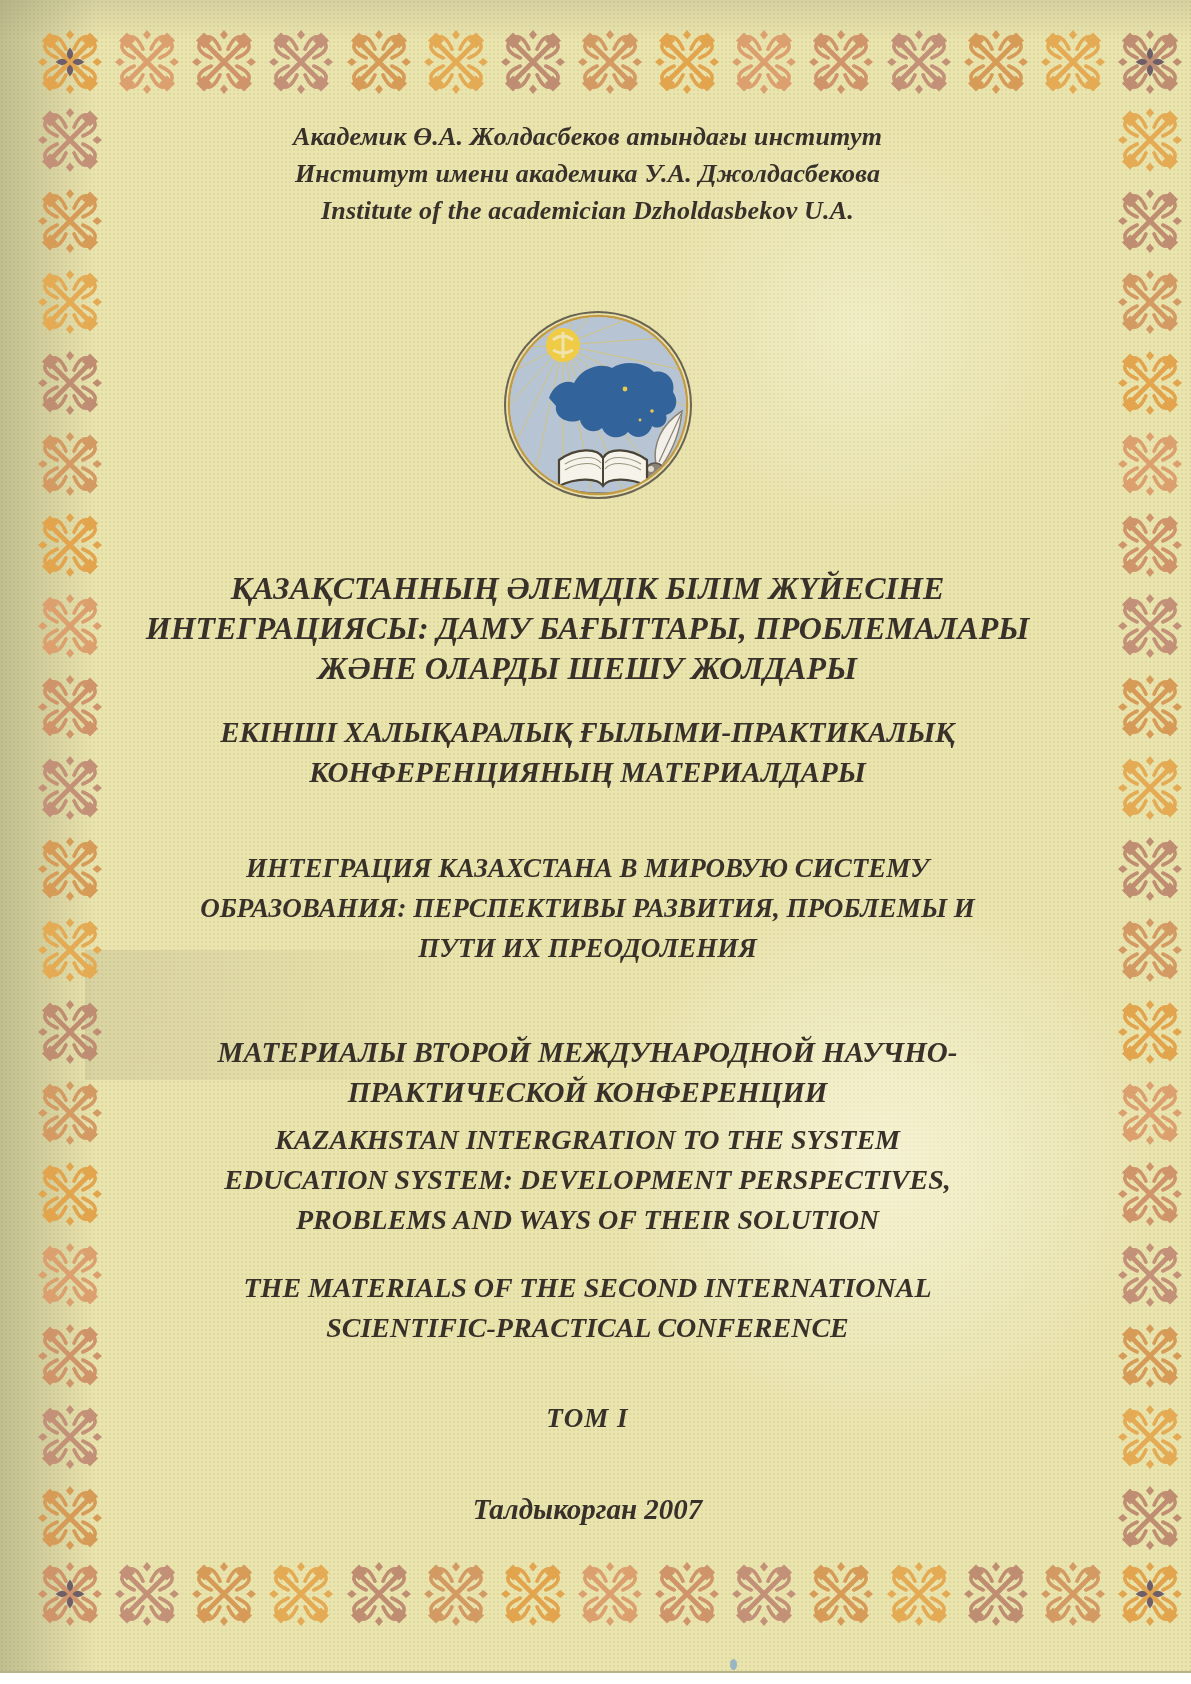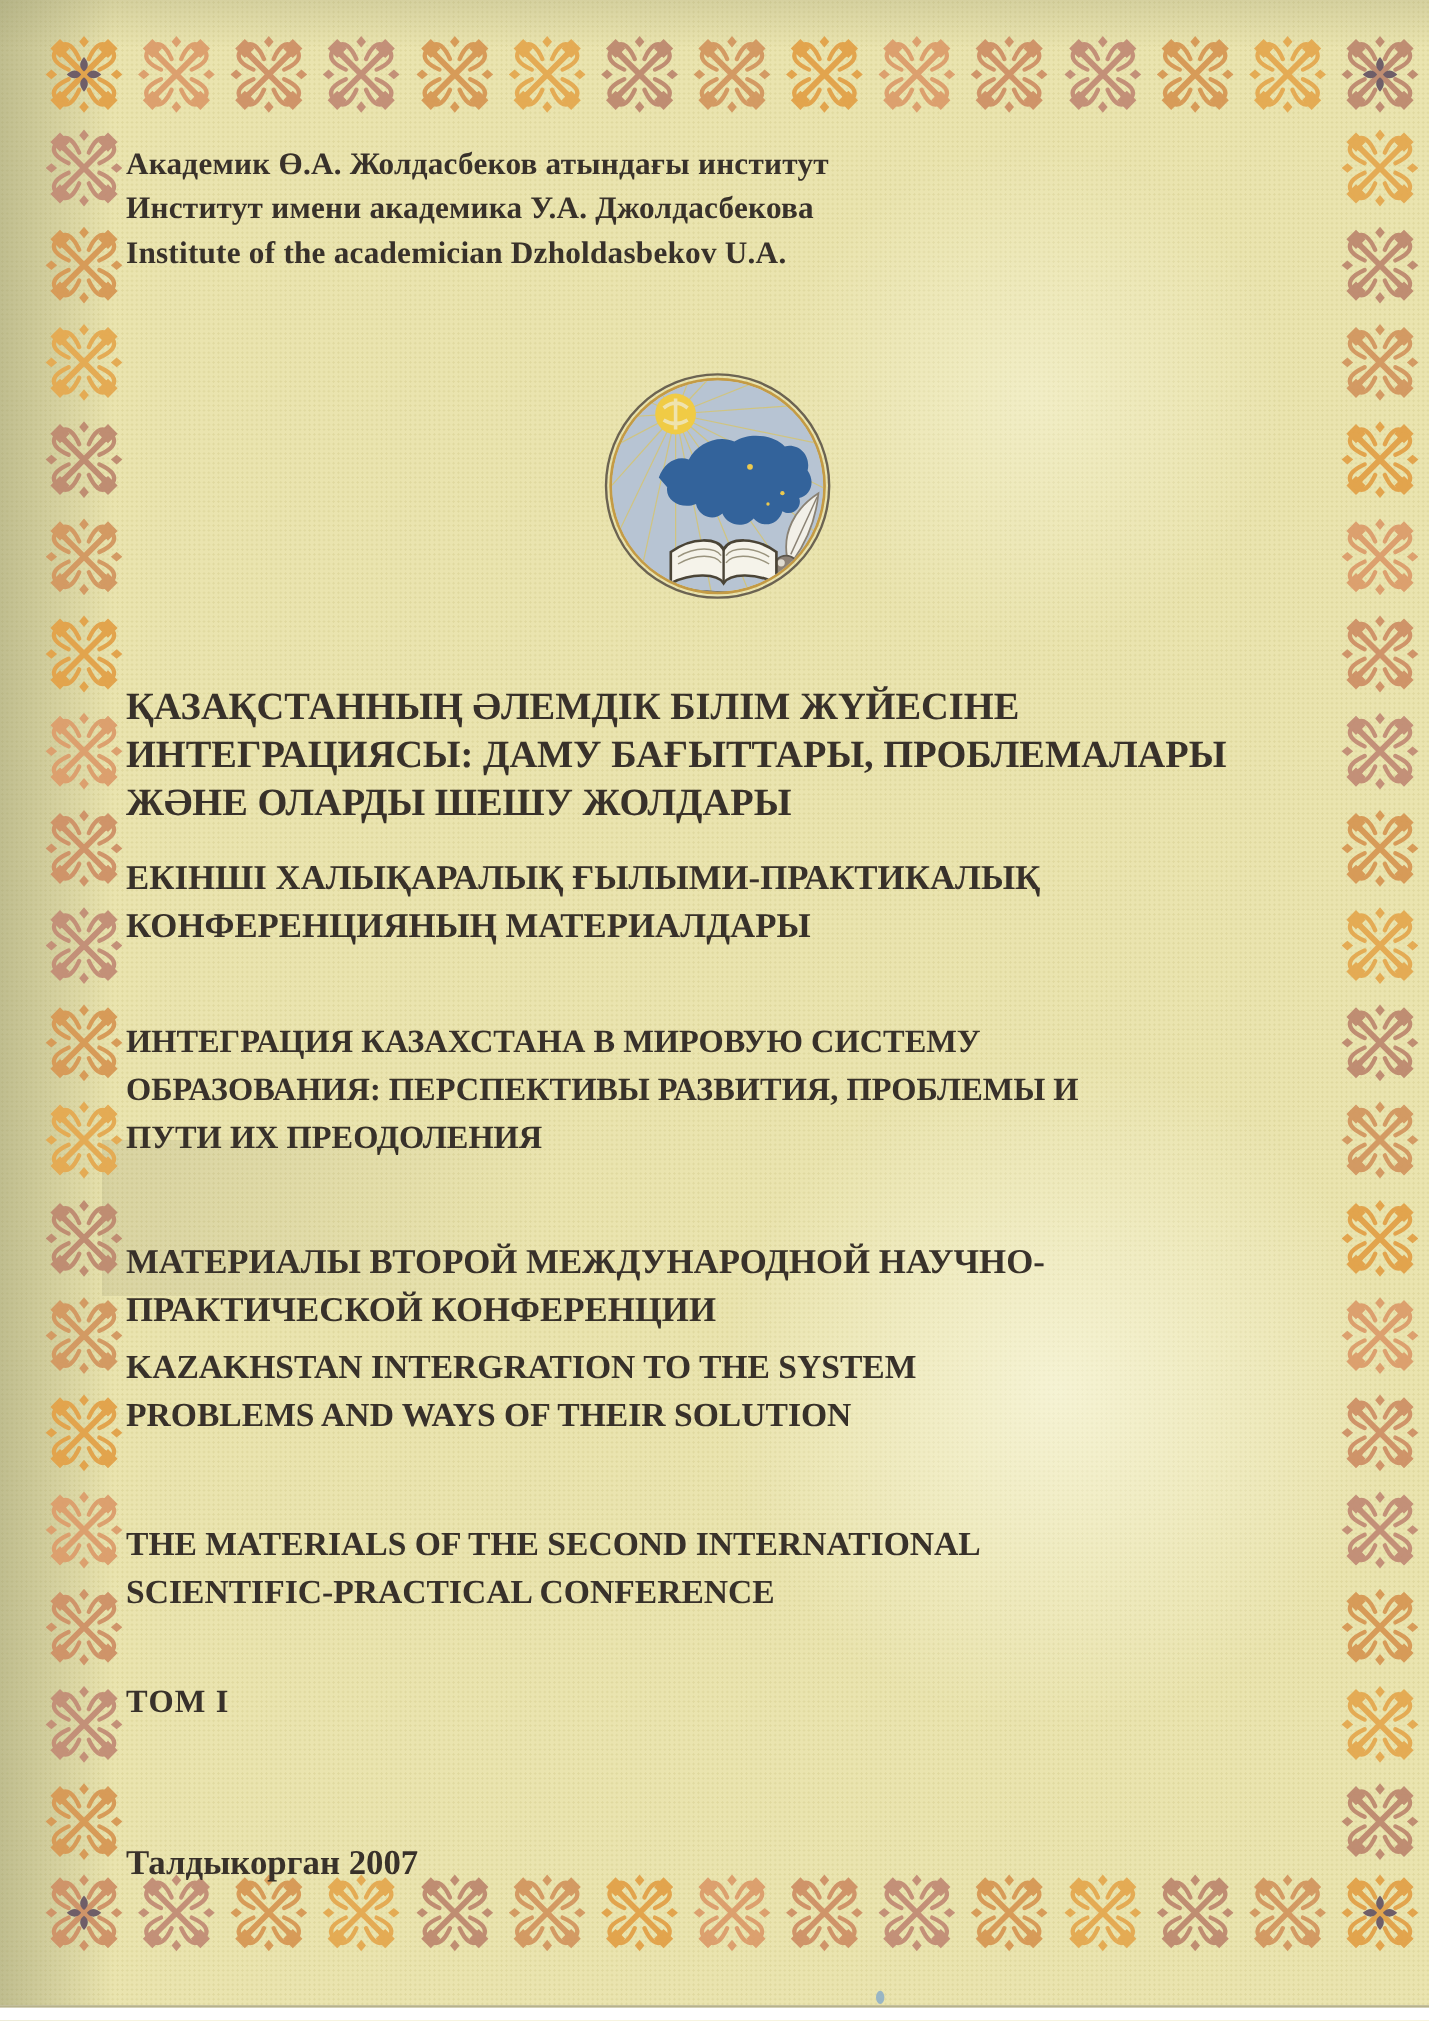--- a/index.html
+++ b/index.html
@@ -54,32 +54,32 @@
   .border-row.bottom{top:1560px;}
   .border-col{position:absolute;top:106px;height:1446px;width:64px;display:flex;flex-direction:column;justify-content:space-between;}
   .border-col.left{left:38px;}
   .border-col.right{left:1118px;}
   .orn{width:64px;height:68px;display:block;flex:0 0 auto;}
   .orn .accent{display:none;}
   .orn.corner .accent{display:inline;}
 
   
   .tblock{
-    position:absolute;left:105px;width:1011px;text-align:left;
-    color:#38312a;font-weight:bold;
+    position:absolute;left:82px;width:1011px;text-align:center;
+    color:#38312a;font-weight:bold;font-style:italic;
   }
   .hdr{top:118px;font-size:26px;line-height:37px;letter-spacing:.2px;}
   .kz-title{top:568px;font-size:32px;line-height:40px;}
   .kz-conf{top:712px;font-size:29px;line-height:40px;}
   .ru-title{top:848px;font-size:27px;line-height:40px;}
   .ru-conf{top:990px;font-size:29px;line-height:40px;margin-top:42px;}
   .en-title{top:1120px;font-size:28px;line-height:40px;}
   .en-conf{top:1268px;font-size:28px;line-height:40px;}
   .tom{top:1402px;font-size:27px;line-height:32px;letter-spacing:1px;}
-  .city{top:1492px;font-size:29px;line-height:34px;margin-top:44px;}
+  .city{top:1492px;font-size:29px;line-height:34px;}
 
   .emblem{position:absolute;left:503px;top:310px;width:190px;height:190px;}
   .defs-holder{position:absolute;width:0;height:0;overflow:hidden;}
 </style>
 </head>
 <body>
 
 <svg class="defs-holder" aria-hidden="true">
   <defs>
     <g id="orn-side">
@@ -503,20 +503,21 @@
   <div>ПУТИ ИХ ПРЕОДОЛЕНИЯ</div>
 </div>
 
 <div class="tblock ru-conf">
   <div>МАТЕРИАЛЫ ВТОРОЙ МЕЖДУНАРОДНОЙ НАУЧНО-</div>
   <div>ПРАКТИЧЕСКОЙ КОНФЕРЕНЦИИ</div>
 </div>
 
 <div class="tblock en-title">
   <div>KAZAKHSTAN INTERGRATION TO THE SYSTEM</div>
+  <div>EDUCATION SYSTEM: DEVELOPMENT PERSPECTIVES,</div>
   <div>PROBLEMS AND WAYS OF THEIR SOLUTION</div>
 </div>
 
 <div class="tblock en-conf">
   <div>THE MATERIALS OF THE SECOND INTERNATIONAL</div>
   <div>SCIENTIFIC-PRACTICAL CONFERENCE</div>
 </div>
 
 <div class="tblock tom">ТОМ I</div>
 <div class="tblock city">Талдыкорган 2007</div>

